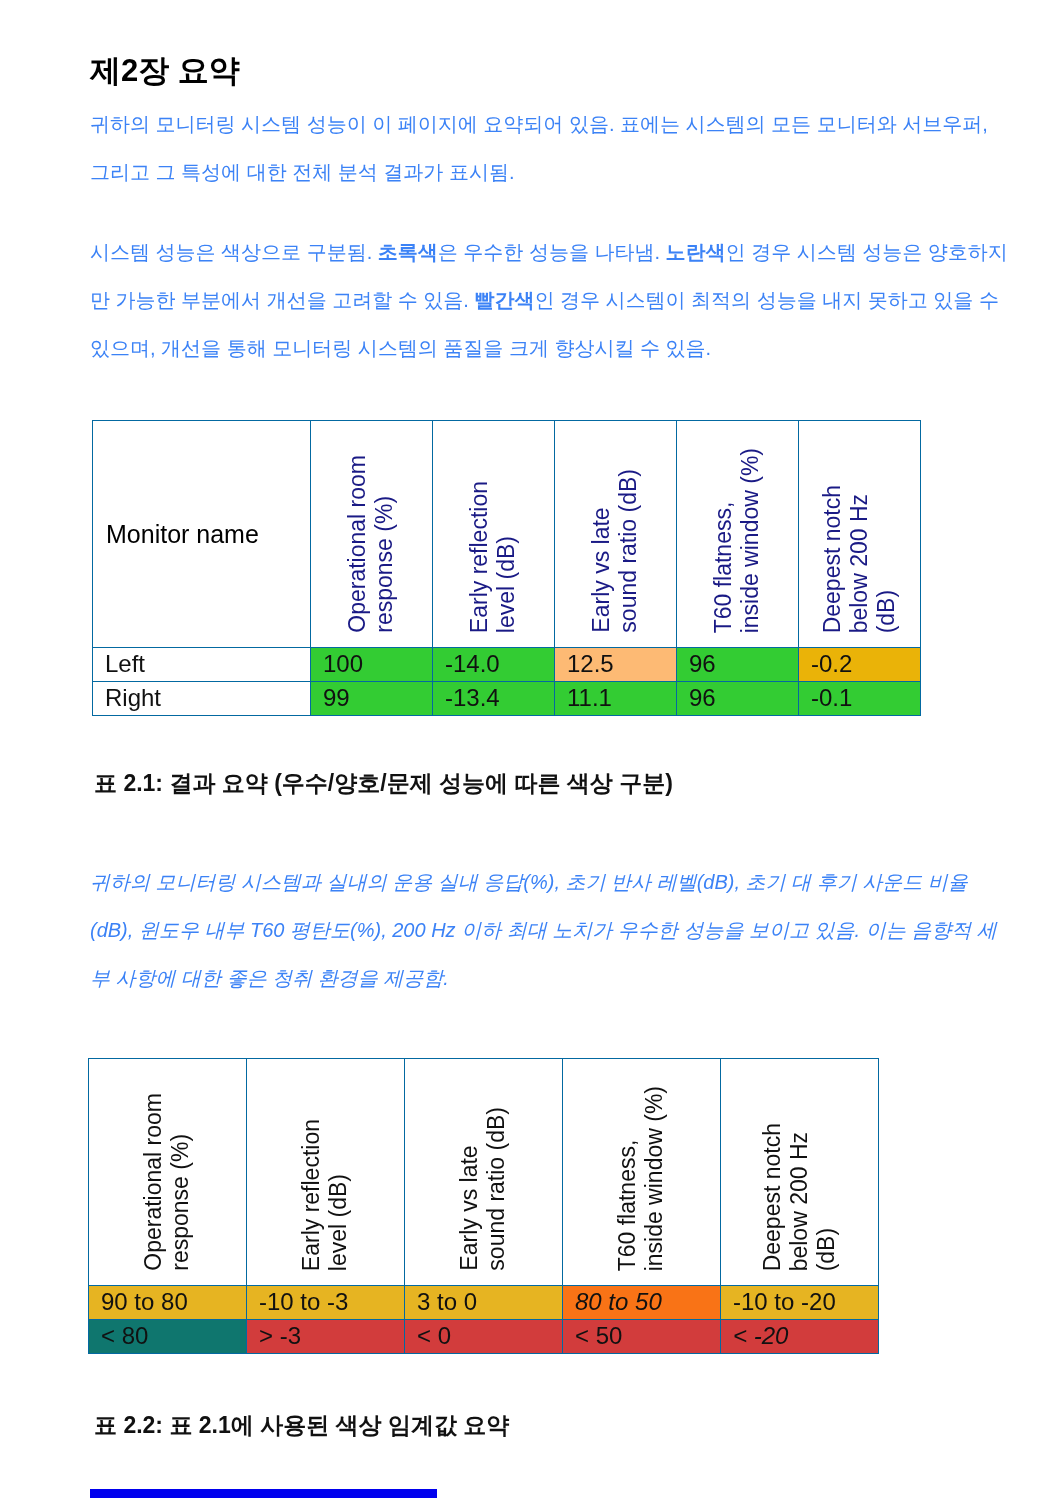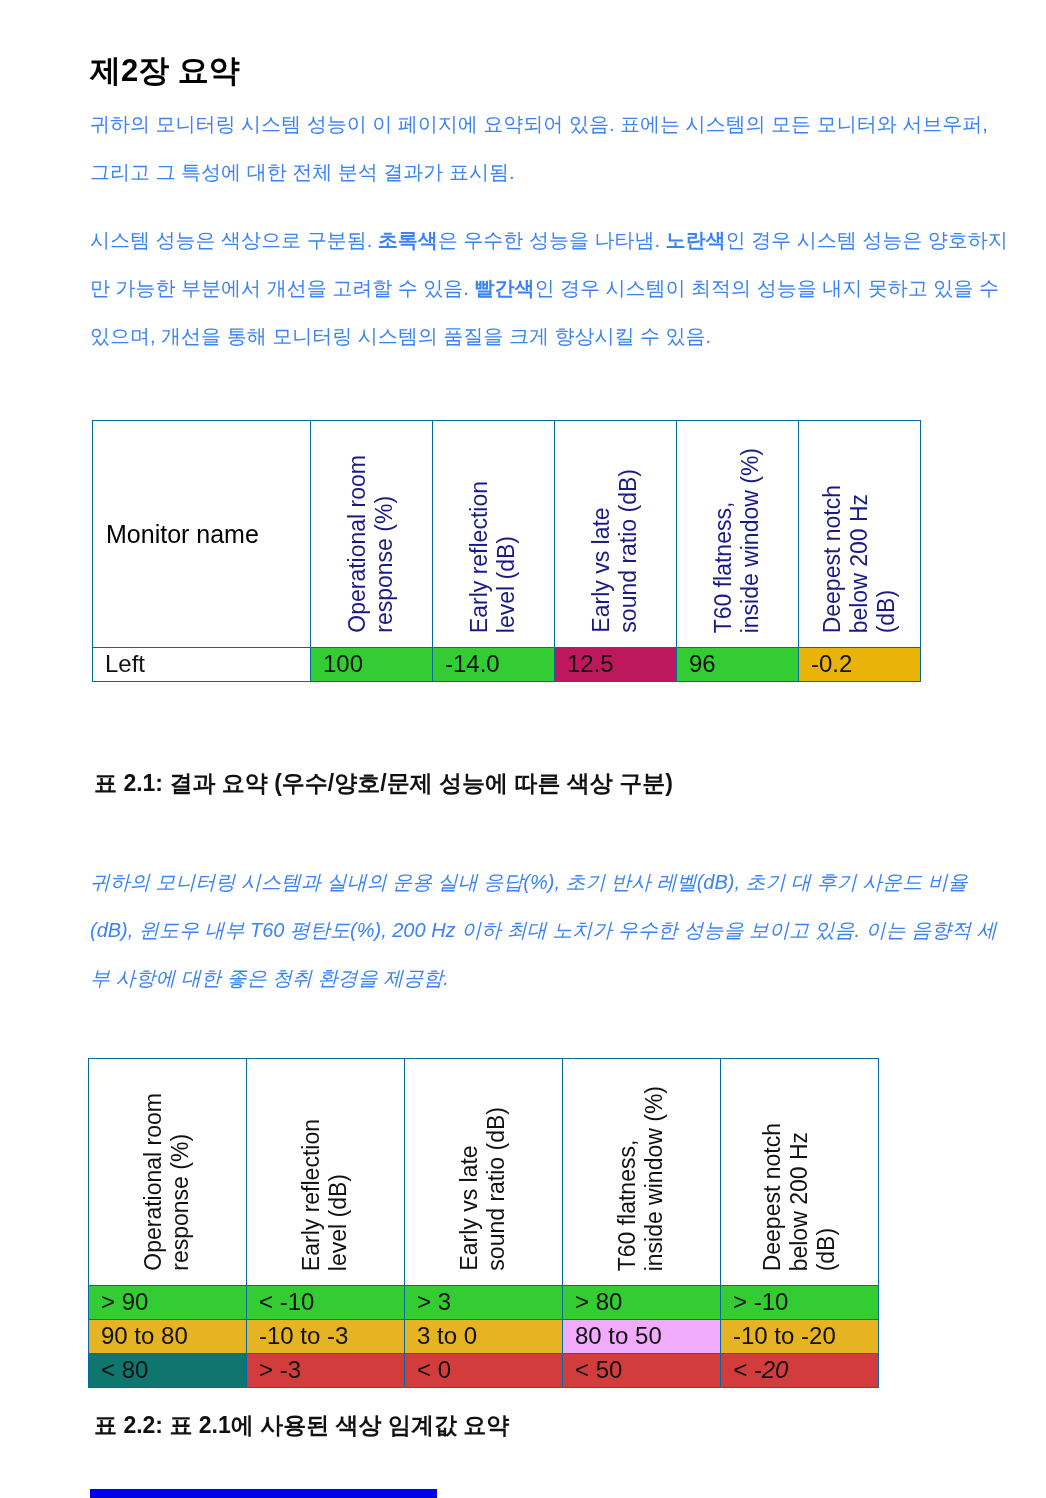--- a/index.html
+++ b/index.html
@@ -15,21 +15,21 @@
   }
   .h1 {
     position: absolute; left: 90px; top: 50px;
     font-size: 31px; font-weight: 700; color: #000;
   }
   .para {
     position: absolute; left: 90px; width: 918px;
     font-size: 20px; line-height: 48px; color: #3b82f6;
   }
   .p1 { top: 100px; }
-  .p2 { top: 216px; }
+  .p2 { top: 228px; }
   .p3 { top: 858px; font-style: italic; }
   .bold { font-weight: 700; }
   .caption {
     position: absolute; left: 94px;
     font-size: 23px; font-weight: 700; color: #111;
   }
   .cap1 { top: 768px; }
   .cap2 { top: 1410px; }
 
   table {
@@ -121,23 +121,31 @@
       <th class="rot-head"><div class="rot">T60 flatness,
 inside window (%)</div></th>
       <th class="rot-head"><div class="rot">Deepest notch
 below 200 Hz
 (dB)</div></th>
     </tr>
     <tr>
       <td class="row-cell name-cell">Left</td>
       <td class="row-cell" style="background: rgb(51, 204, 51);">100</td>
       <td class="row-cell" style="background: rgb(51, 204, 51);">-14.0</td>
-      <td class="row-cell" style="background: #be185d;">12.5</td>
+      <td class="row-cell" style="background: #fdba74;">12.5</td>
       <td class="row-cell" style="background: rgb(51, 204, 51);">96</td>
       <td class="row-cell" style="background: #eab308;">-0.2</td>
+    </tr>
+    <tr>
+      <td class="row-cell name-cell">Right</td>
+      <td class="row-cell" style="background: rgb(51, 204, 51);">99</td>
+      <td class="row-cell" style="background: rgb(51, 204, 51);">-13.4</td>
+      <td class="row-cell" style="background: rgb(51, 204, 51);">11.1</td>
+      <td class="row-cell" style="background: rgb(51, 204, 51);">96</td>
+      <td class="row-cell" style="background: rgb(51, 204, 51);">-0.1</td>
     </tr>
   </tbody>
     </table>
 
   <div class="caption cap1">표 2.1: 결과 요약 (우수/양호/문제 성능에 따른 색상 구분)</div>
 
   <div class="para p3">귀하의 모니터링 시스템과 실내의 운용 실내 응답(%), 초기 반사 레벨(dB), 초기 대 후기 사운드 비율(dB), 윈도우 내부 T60 평탄도(%), 200 Hz 이하 최대 노치가 우수한 성능을 보이고 있음. 이는 음향적 세부 사항에 대한 좋은 청취 환경을 제공함.</div>
 
   <table class="t2">
     <colgroup>
@@ -155,31 +163,24 @@
 level (dB)</div></th>
       <th class="rot-head"><div class="rot">Early vs late
 sound ratio (dB)</div></th>
       <th class="rot-head"><div class="rot">T60 flatness,
 inside window (%)</div></th>
       <th class="rot-head"><div class="rot">Deepest notch
 below 200 Hz
 (dB)</div></th>
     </tr>
     <tr>
-      <td class="row-cell" style="background: rgb(51, 204, 51);">&gt; 90</td>
-      <td class="row-cell" style="background: rgb(51, 204, 51);">&lt; -10</td>
-      <td class="row-cell" style="background: rgb(51, 204, 51);">&gt; 3</td>
-      <td class="row-cell" style="background: rgb(51, 204, 51);">&gt; 80</td>
-      <td class="row-cell" style="background: rgb(51, 204, 51);">&gt; -10</td>
-    </tr>
-    <tr>
       <td class="row-cell" style="background: rgb(230, 180, 34); margin-left: 24px;">90 to 80</td>
       <td class="row-cell" style="background: rgb(230, 180, 34);">-10 to -3</td>
       <td class="row-cell" style="background: rgb(230, 180, 34);">3 to 0</td>
-      <td class="row-cell" style="background: #f0abfc;">80 to 50</td>
+      <td class="row-cell" style="background: #f97316; font-style: italic;">80 to 50</td>
       <td class="row-cell" style="background: rgb(230, 180, 34);">-10 to -20</td>
     </tr>
     <tr>
       <td class="row-cell" style="background: #0f766e;">&lt; 80</td>
       <td class="row-cell" style="background: rgb(210, 60, 60);">&gt; -3</td>
       <td class="row-cell" style="background: rgb(210, 60, 60);">&lt; 0</td>
       <td class="row-cell" style="background: rgb(210, 60, 60);">&lt; 50</td>
       <td class="row-cell" style="background: rgb(210, 60, 60); font-style: italic;">&lt; -20</td>
     </tr>
   </tbody>

